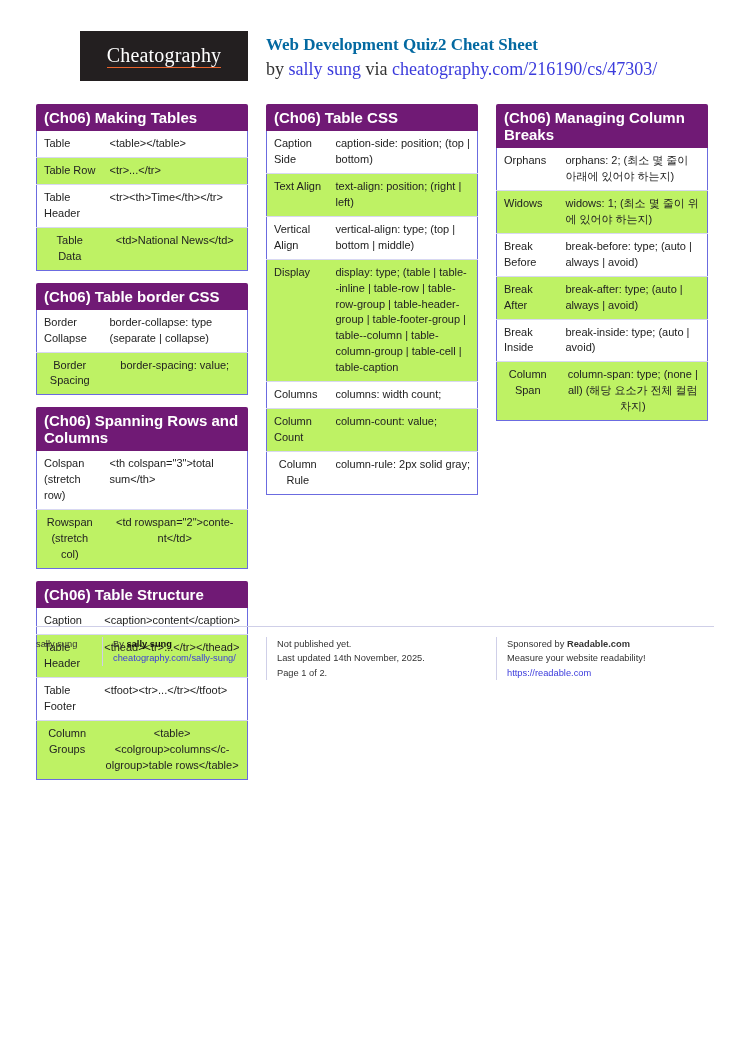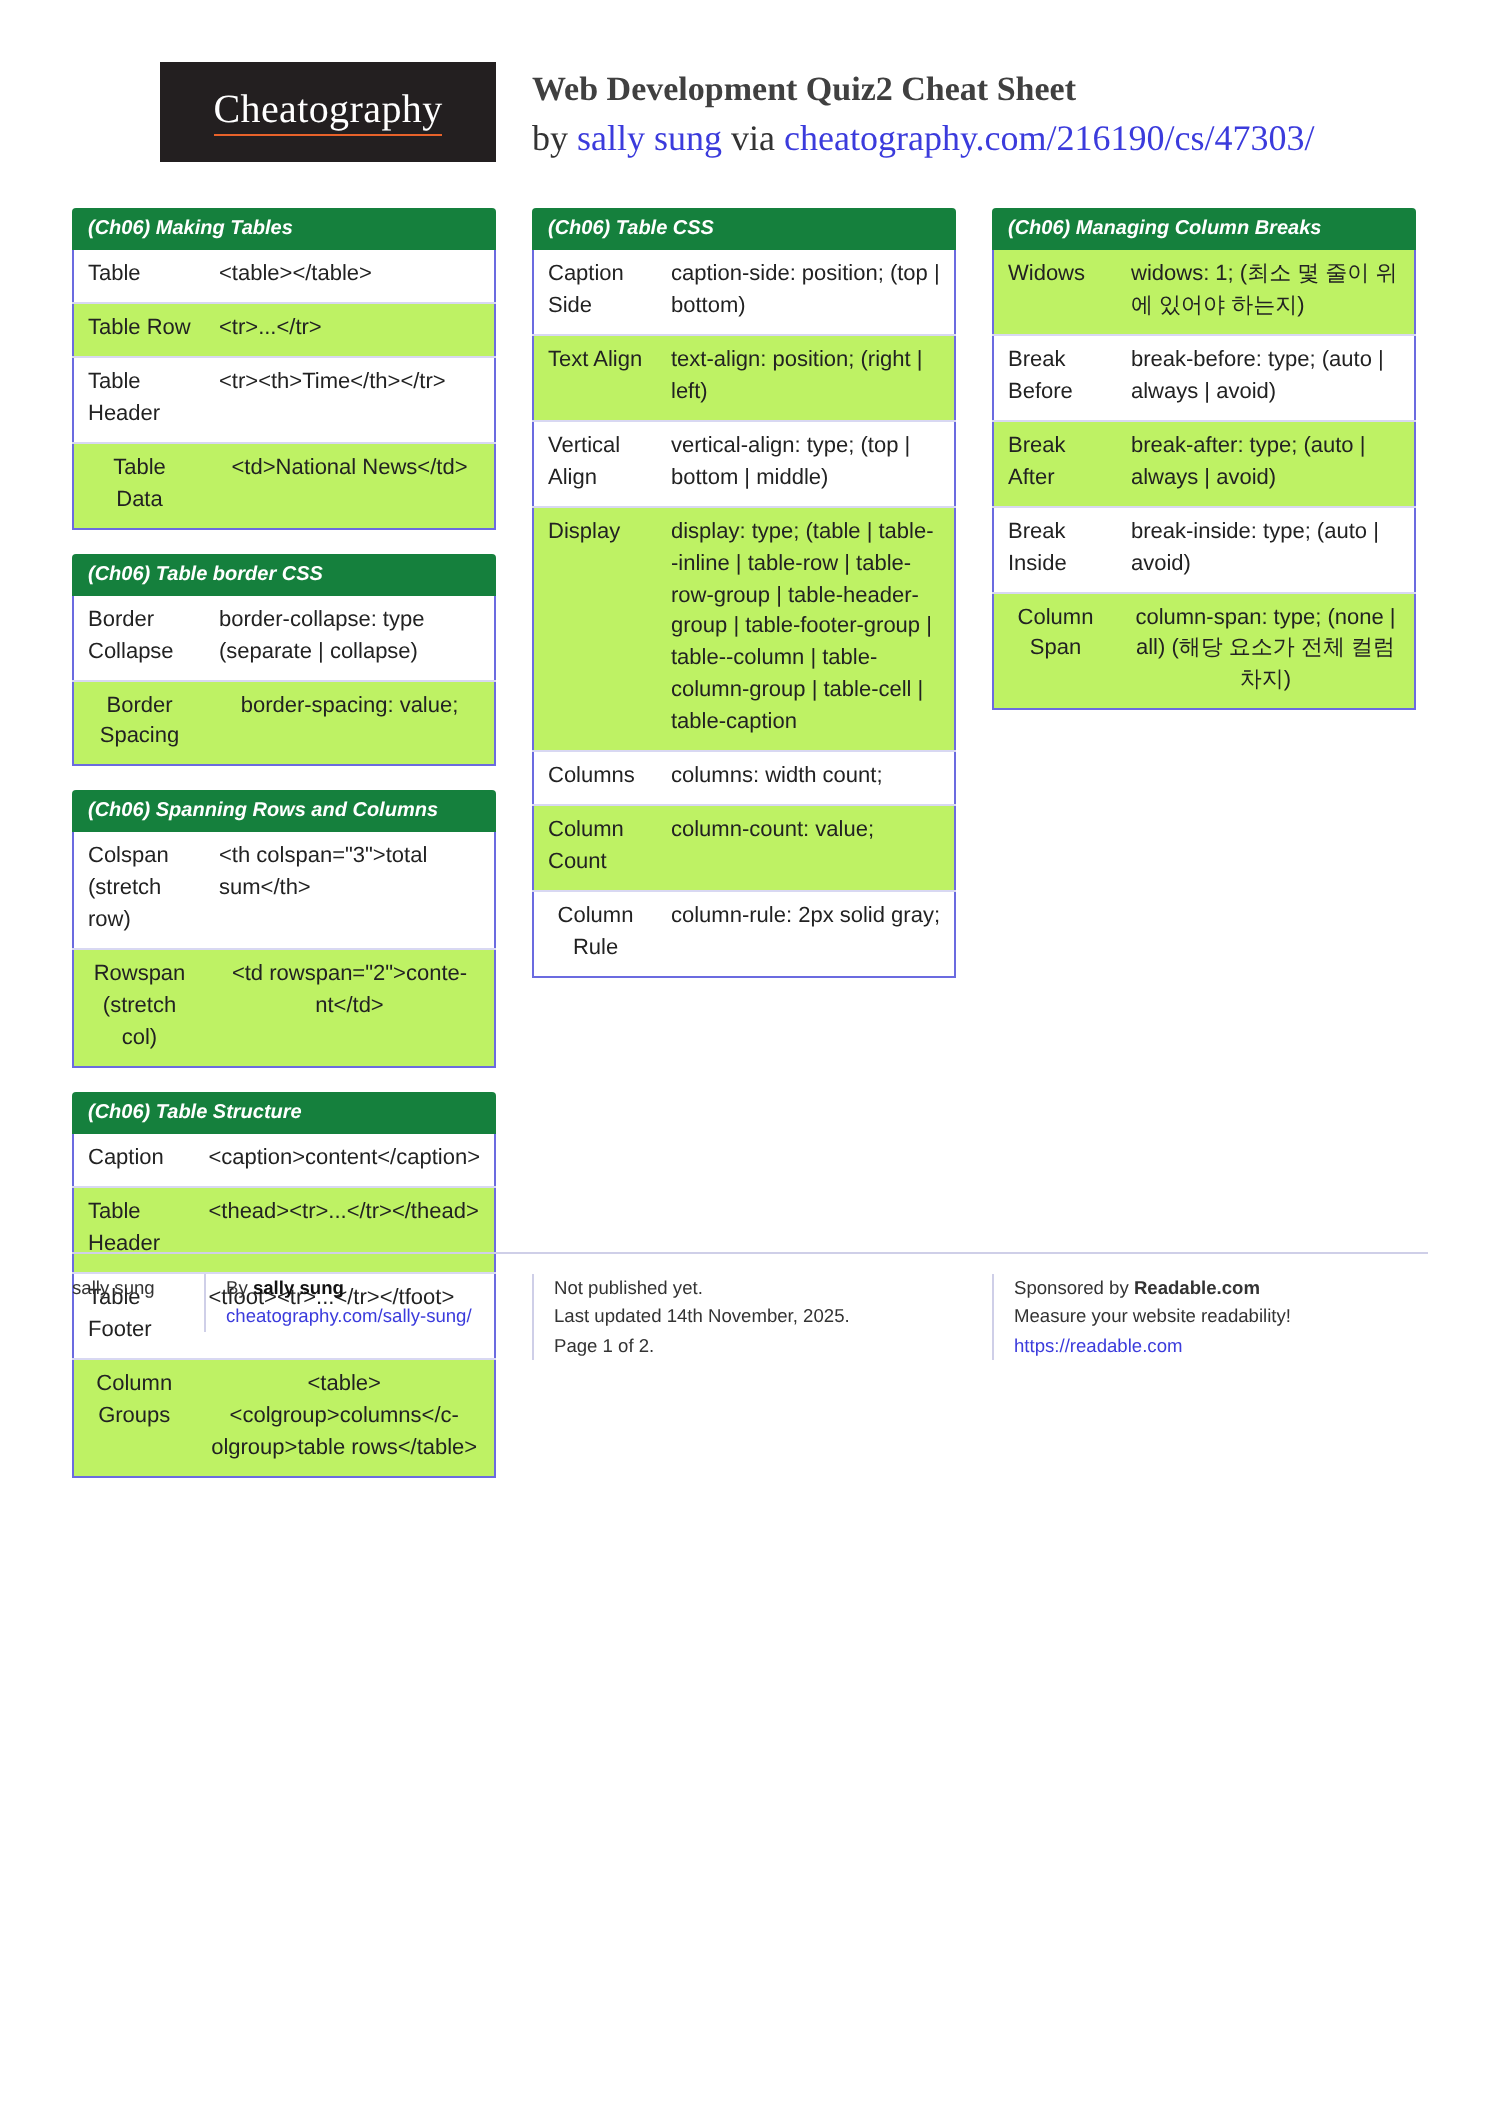--- a/index.html
+++ b/index.html
@@ -37,21 +37,21 @@
     padding-bottom: 1px;
     line-height: 1.1;
   }
   .title-block {
     padding-left: 18px;
     padding-top: 2px;
   }
   .doc-title {
     font-family: "Liberation Serif", serif;
     font-size: 17px;
-    color: #404040;
+    color: #0369a1;
     font-weight: bold;
     line-height: 1.3;
   }
   .byline {
     font-family: "Liberation Serif", serif;
     font-size: 18px;
     color: #333;
     margin-top: 3px;
   }
   .byline a { color: #3b3bdc; text-decoration: none; }
@@ -60,27 +60,26 @@
   
   .columns {
     display: flex;
     gap: 18px;
     align-items: flex-start;
   }
   .col { width: 212px; flex: 0 0 212px; }
 
   .card { margin-bottom: 12px; }
   .card-head {
-    background: #15803d;
+    background: #701a75;
     color: #ffffff;
-    font-size: 10px;
+    font-size: 15px;
     font-weight: bold;
     padding: 5px 8px;
     border-radius: 2px 2px 0 0;
-    font-style: italic;
   }
   table.kv {
     width: 100%;
     border-collapse: collapse;
     border-left: 1px solid #6b6be0;
     border-right: 1px solid #6b6be0;
     border-bottom: 1px solid #6b6be0;
   }
   table.kv tr { border-bottom: 1px solid #d8d8f2; }
   table.kv tr:last-child { border-bottom: none; text-align: center; }
@@ -254,20 +253,24 @@
         </tbody>
           </table>
       </div>
     </div>
 
     <div class="col">
       <div class="card">
         <div class="card-head">(Ch06) Managing Column Breaks</div>
         <table class="kv">
           <tbody>
+              <tr>
+            <td class="k2">Orphans</td>
+            <td class="v">orphans: 2; (최소 몇 줄이 아래에 있어야 하는지)</td>
+          </tr>
           <tr class="alt">
             <td class="k2">Widows</td>
             <td class="v">widows: 1; (최소 몇 줄이 위에 있어야 하는지)</td>
           </tr>
           <tr>
             <td class="k2">Break Before</td>
             <td class="v">break-before: type; (auto | always | avoid)</td>
           </tr>
           <tr class="alt">
             <td class="k2">Break After</td>

